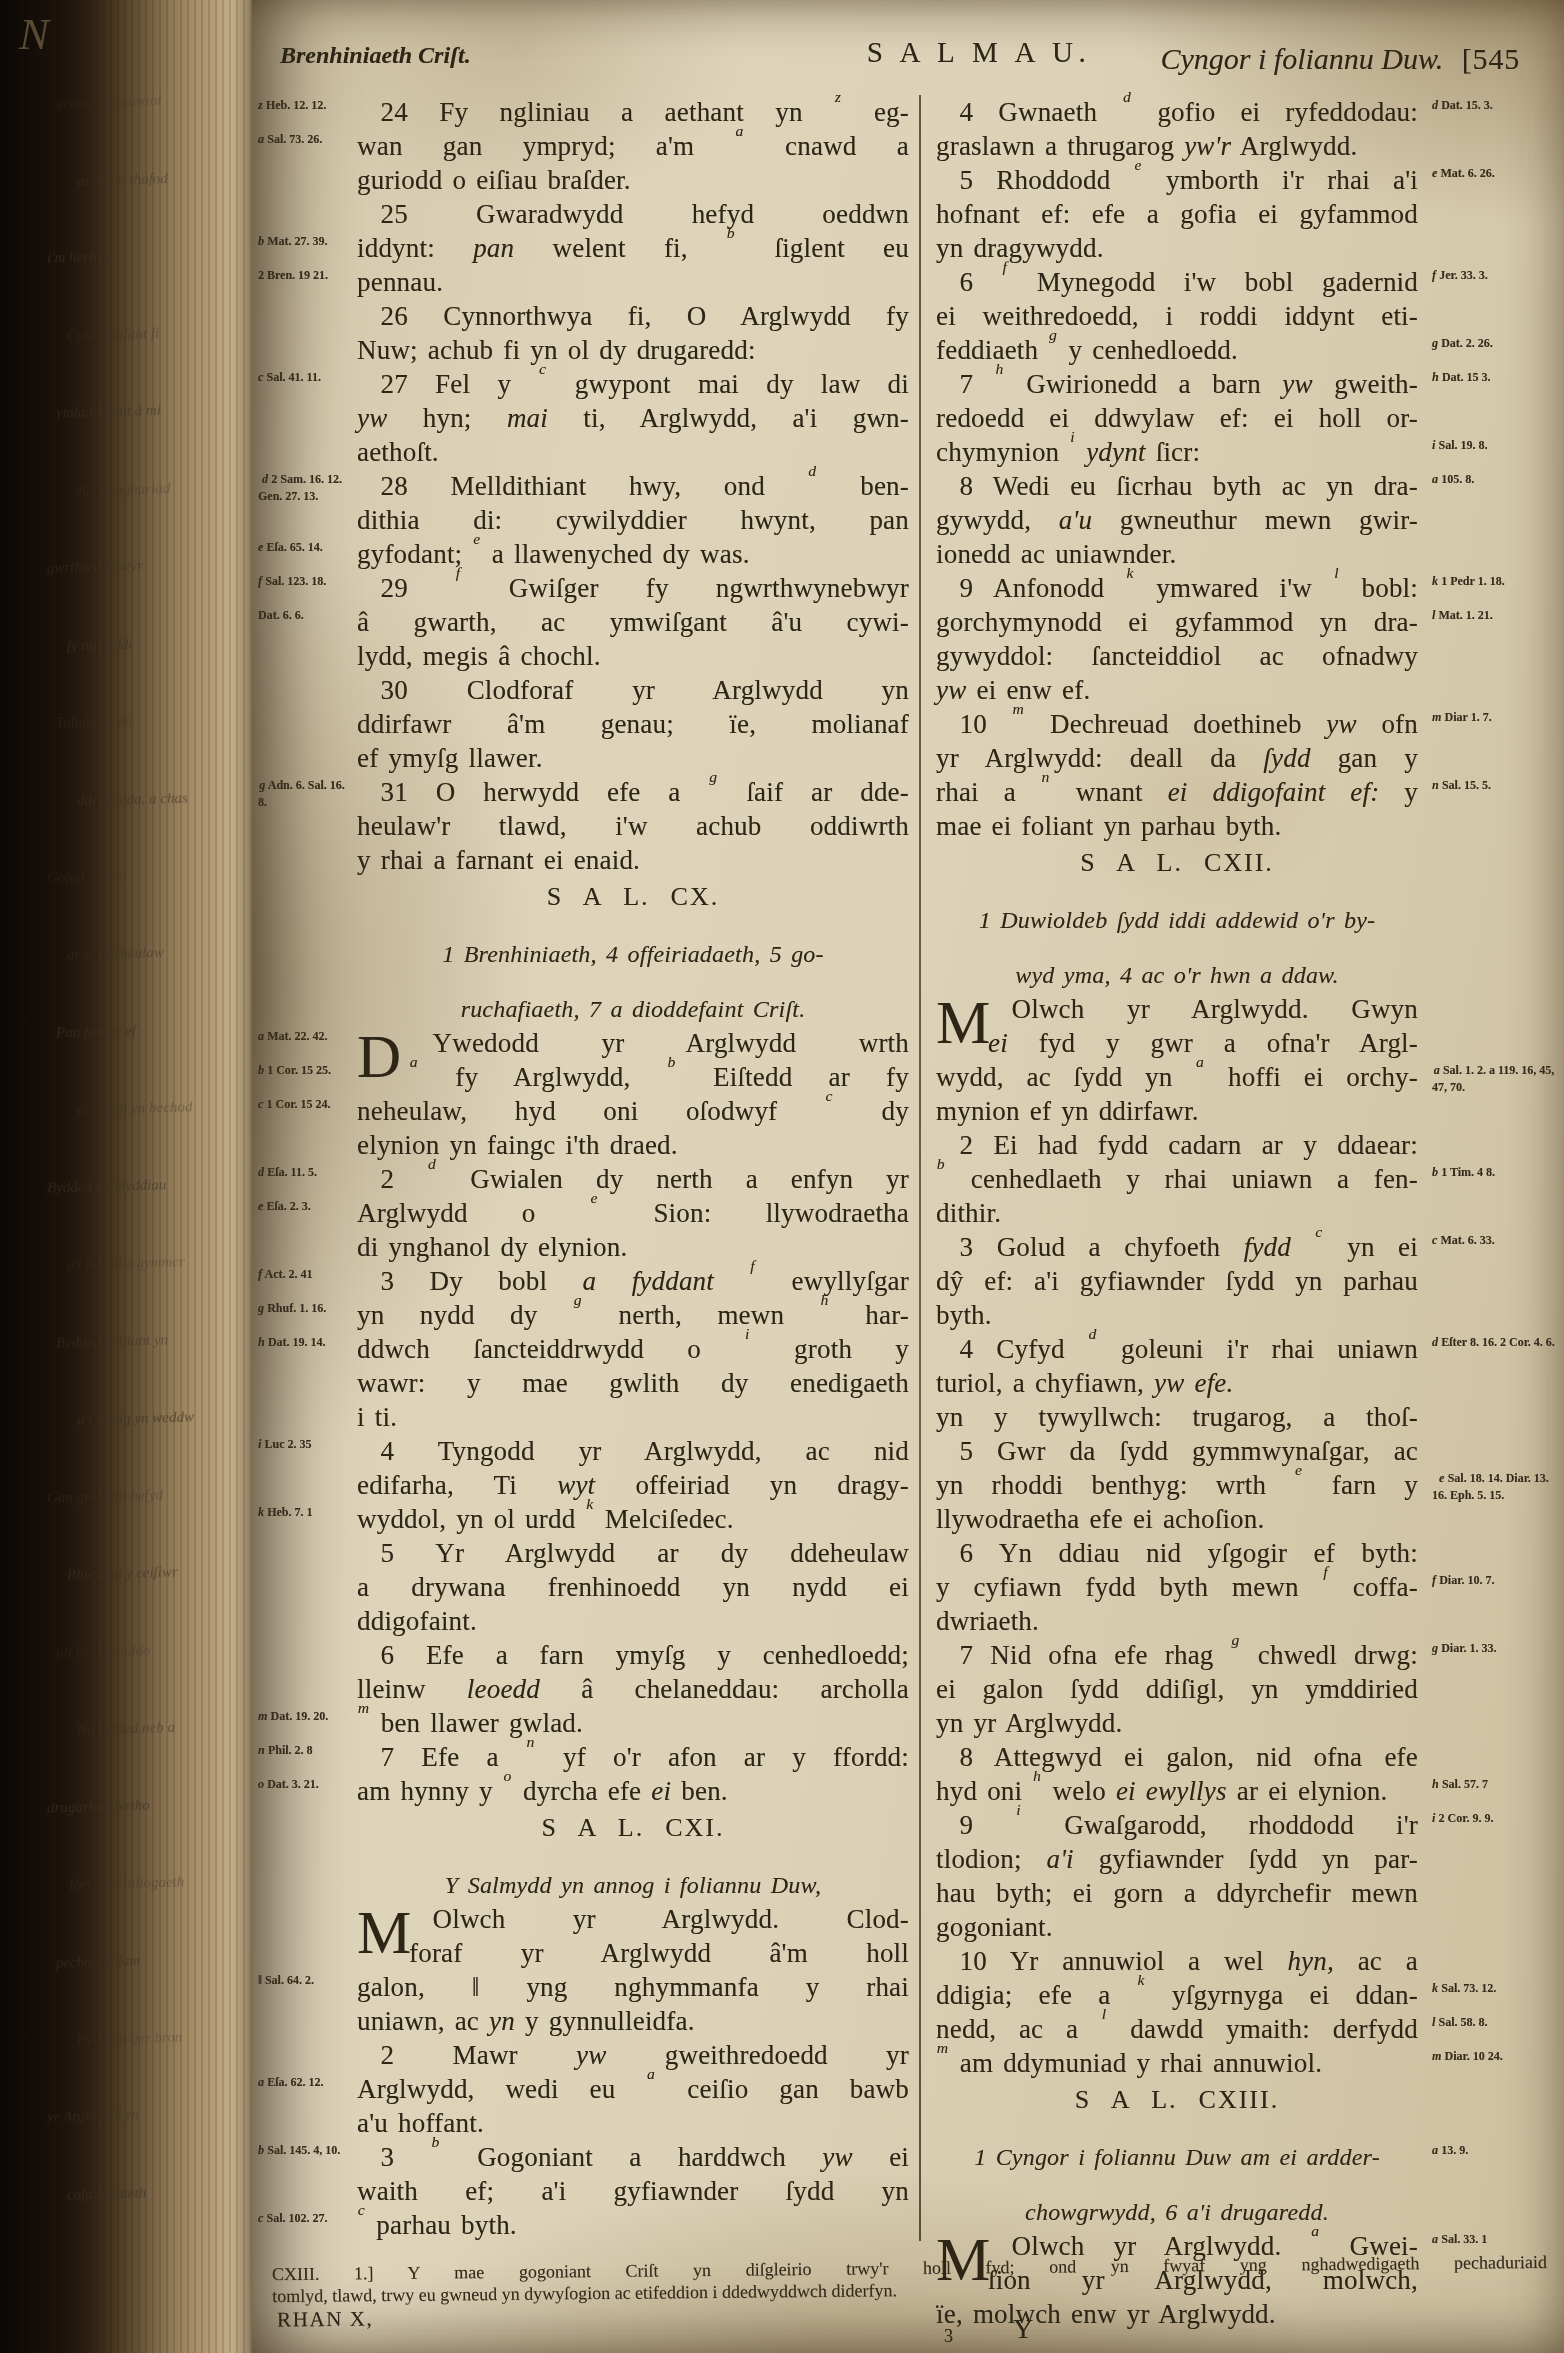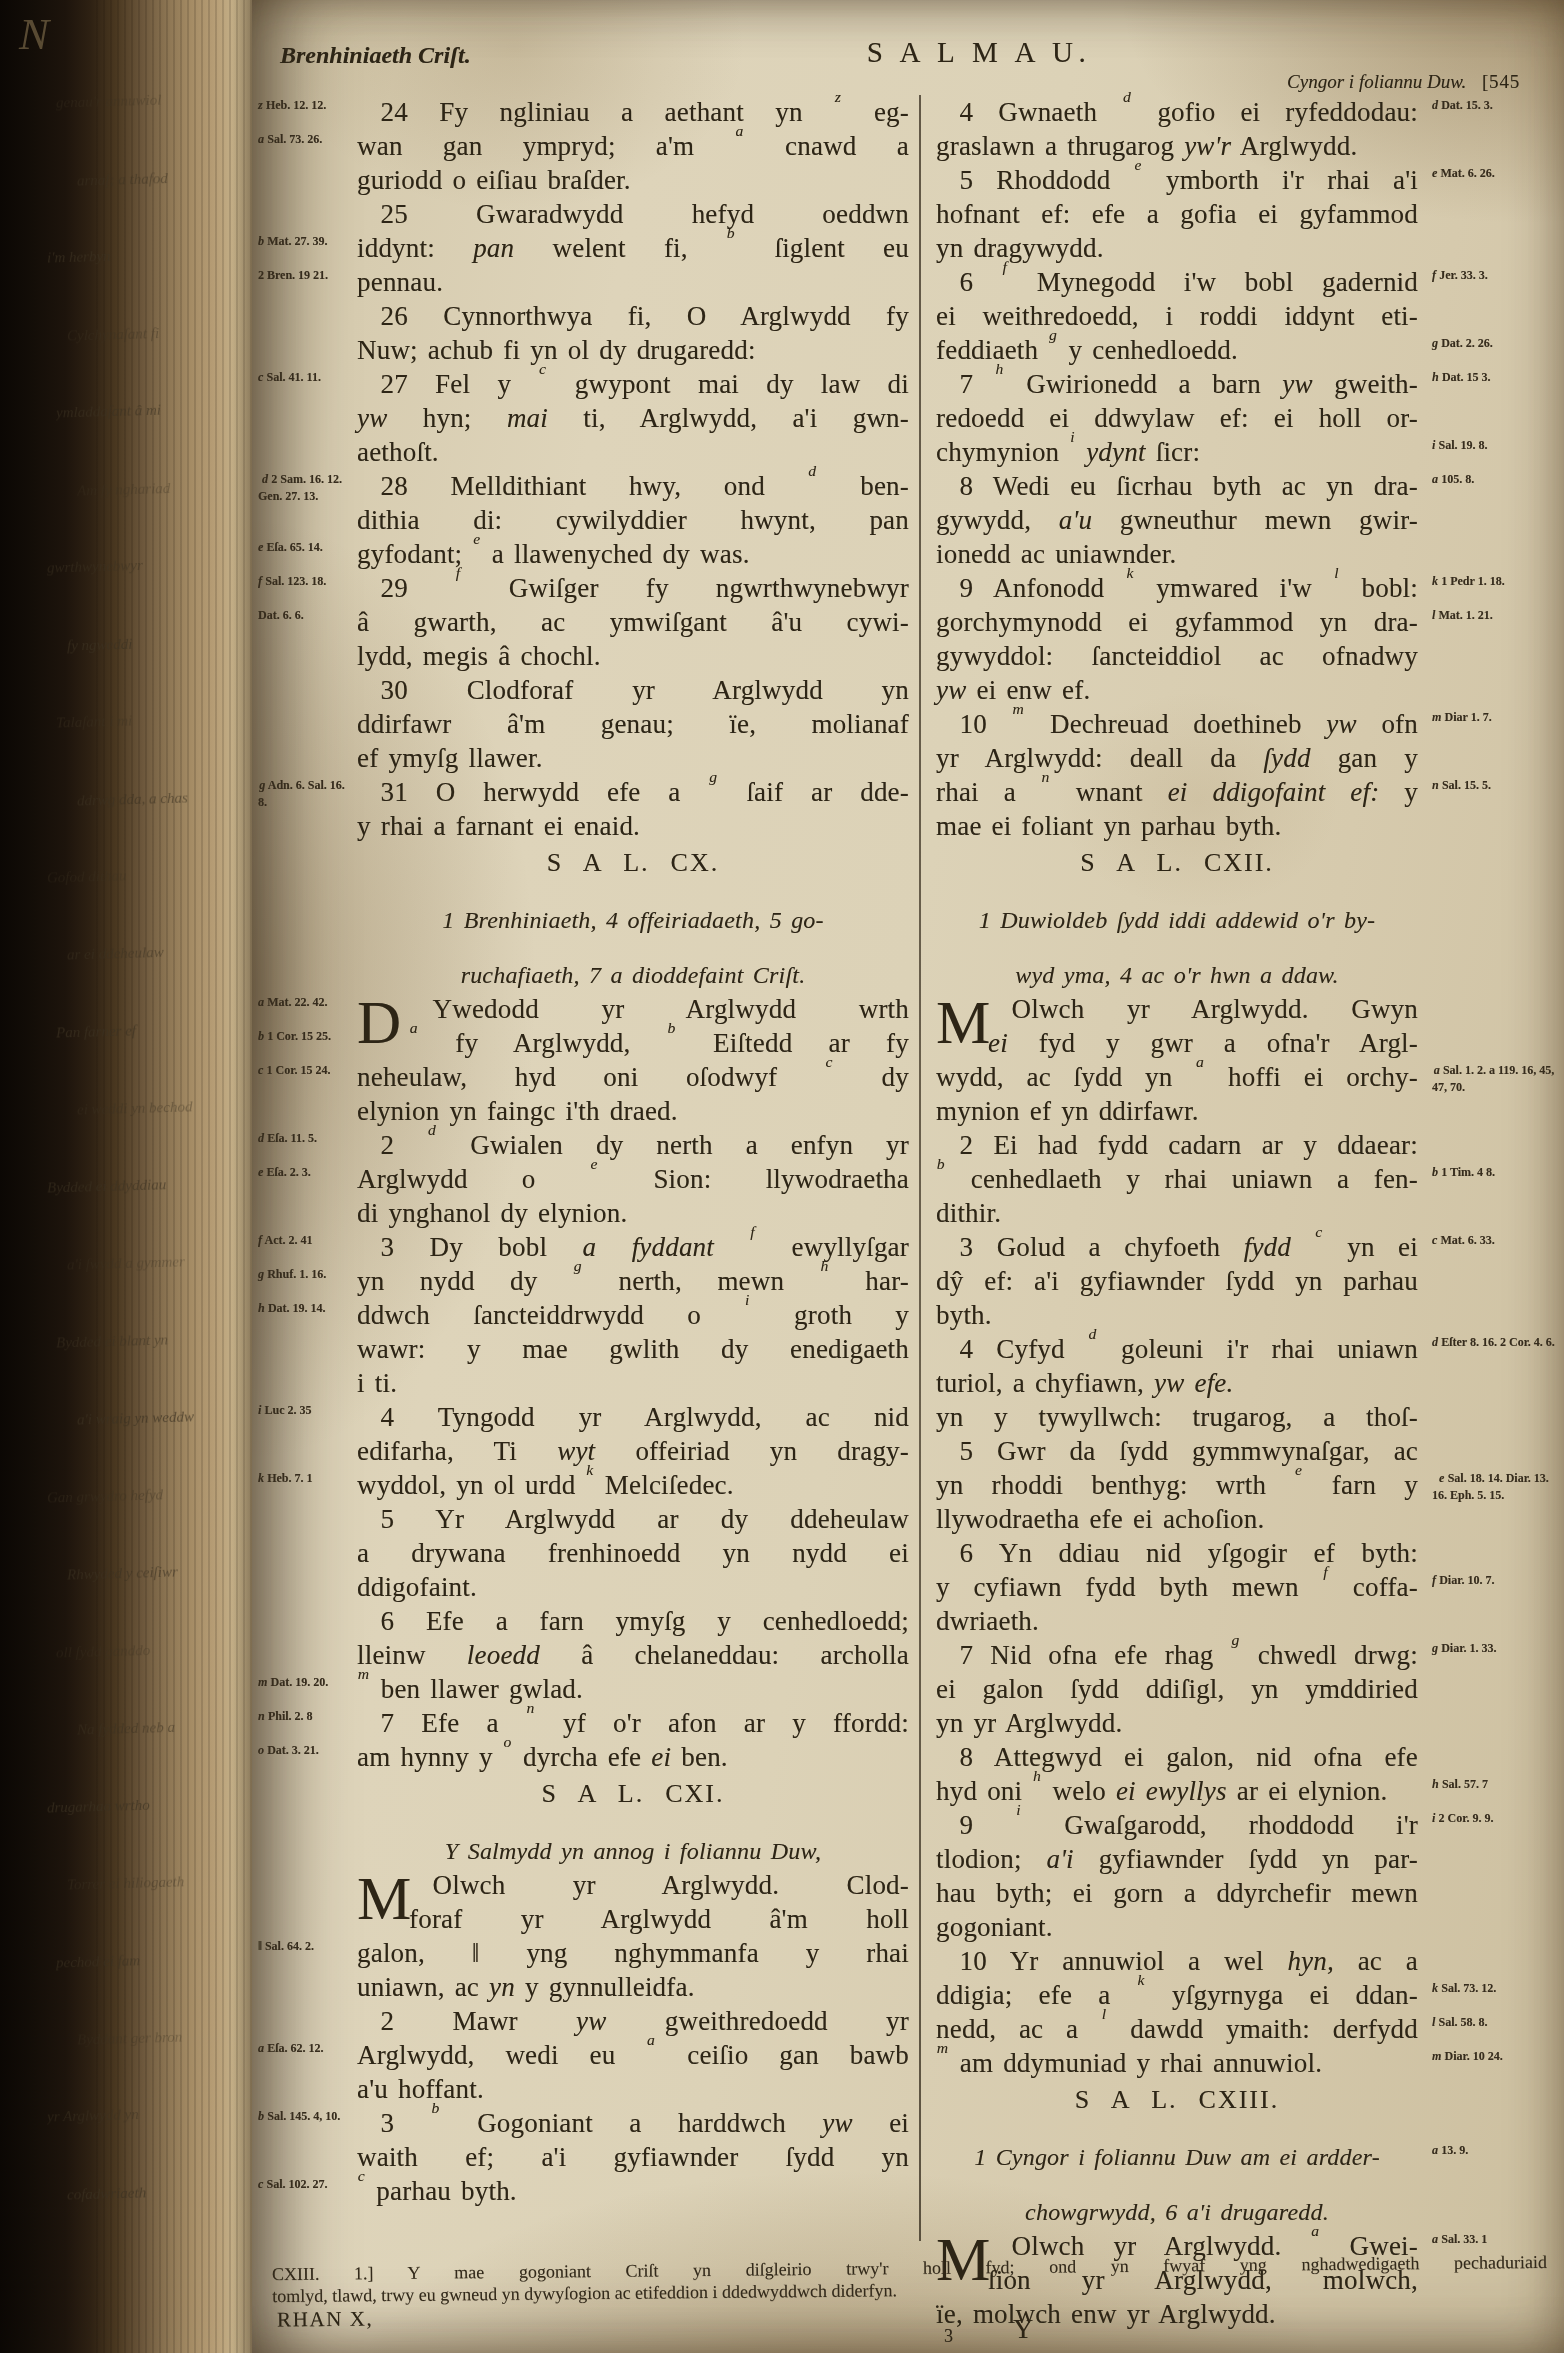--- a/index.html
+++ b/index.html
@@ -51,21 +51,21 @@
       inset -22px 0 55px -19px rgba(60,40,15,.38),
       inset 0 -34px 70px -27px rgba(64,44,16,.42),
       inset 0 27px 55px -27px rgba(64,44,16,.30);
     color:#2d2516;
     text-shadow:0.2px 0.3px 0 rgba(45,35,20,.30);
   }
   
   .h-left{position:absolute;left:28px;top:42px;font-size:24px;font-style:italic;font-weight:bold;text-align:right;}
   .h-center{position:absolute;left:336px;top:36px;width:782px;text-align:center;
     font-size:29px;letter-spacing:5.5px;}
-  .h-right{position:absolute;right:45px;top:42px;font-size:19px;white-space:nowrap;margin-top:29px;}
+  .h-right{position:absolute;right:45px;top:42px;font-size:30px;white-space:nowrap;}
   .h-right .it{font-style:italic;}
   .h-right .pg{font-style:normal;margin-left:11px;letter-spacing:0.8px;}
   
   .divider{position:absolute;left:667px;top:95px;width:1.6px;height:2146px;
     background:linear-gradient(#43392a,#4e4433 60%,#3c3324);opacity:.8;}
   .col{position:absolute;top:95px;}
   #col-left{left:105px;width:552px;}
   #col-right{left:684px;width:482px;}
   .ln{
     position:relative;height:34px;line-height:34px;font-size:27px;
@@ -169,20 +169,21 @@
       <div class="ln v"><span class="txt">28 Melldithiant hwy, ond <sup>d</sup> ben-</span><span class="mnote ml"><i>d</i> 2 Sam. 16. 12. Gen. 27. 13.</span></div>
       <div class="ln l"><span class="txt">dithia di: cywilyddier hwynt, pan</span></div>
       <div class="ln e"><span class="txt">gyfodant; <sup>e</sup> a llawenyched dy was.</span><span class="mnote ml"><i>e</i> Eſa. 65. 14.</span></div>
       <div class="ln v"><span class="txt">29 <sup>f</sup> Gwiſger fy ngwrthwynebwyr</span><span class="mnote ml"><i>f</i> Sal. 123. 18.</span></div>
       <div class="ln l"><span class="txt">â gwarth, ac ymwiſgant â'u cywi-</span><span class="mnote ml">Dat. 6. 6.</span></div>
       <div class="ln e"><span class="txt">lydd, megis â chochl.</span></div>
       <div class="ln v"><span class="txt">30 Clodforaf yr Arglwydd yn</span></div>
       <div class="ln l"><span class="txt">ddirfawr â'm genau; ïe, molianaf</span></div>
       <div class="ln e"><span class="txt">ef ymyſg llawer.</span></div>
       <div class="ln v"><span class="txt">31 O herwydd efe a <sup>g</sup> ſaif ar dde-</span><span class="mnote ml"><i>g</i> Adn. 6. Sal. 16. 8.</span></div>
+      <div class="ln l"><span class="txt">heulaw'r tlawd, i'w achub oddiwrth</span></div>
       <div class="ln e"><span class="txt">y rhai a farnant ei enaid.</span></div>
       <div class="ln h"><span class="txt">S A L.  CX.</span></div>
       <div class="ln a"><span class="txt">1 Brenhiniaeth, 4 offeiriadaeth, 5 go-</span></div>
       <div class="ln ac"><span class="txt">ruchafiaeth, 7 a dioddefaint Criſt.</span></div>
       <div class="ln c1"><span class="dropcap">D</span><span class="txt">Ywedodd yr Arglwydd wrth</span><span class="mnote ml"><i>a</i> Mat. 22. 42.</span></div>
       <div class="ln c2"><span class="txt"><sup>a</sup> fy Arglwydd, <sup>b</sup> Eiſtedd ar fy</span><span class="mnote ml"><i>b</i> 1 Cor. 15 25.</span></div>
       <div class="ln l"><span class="txt">neheulaw, hyd oni oſodwyf <sup>c</sup> dy</span><span class="mnote ml"><i>c</i> 1 Cor. 15 24.</span></div>
       <div class="ln e"><span class="txt">elynion yn faingc i'th draed.</span></div>
       <div class="ln v"><span class="txt">2 <sup>d</sup> Gwialen dy nerth a enfyn yr</span><span class="mnote ml"><i>d</i> Eſa. 11. 5.</span></div>
       <div class="ln l"><span class="txt">Arglwydd o <sup>e</sup> Sion: llywodraetha</span><span class="mnote ml"><i>e</i> Eſa. 2. 3.</span></div>

